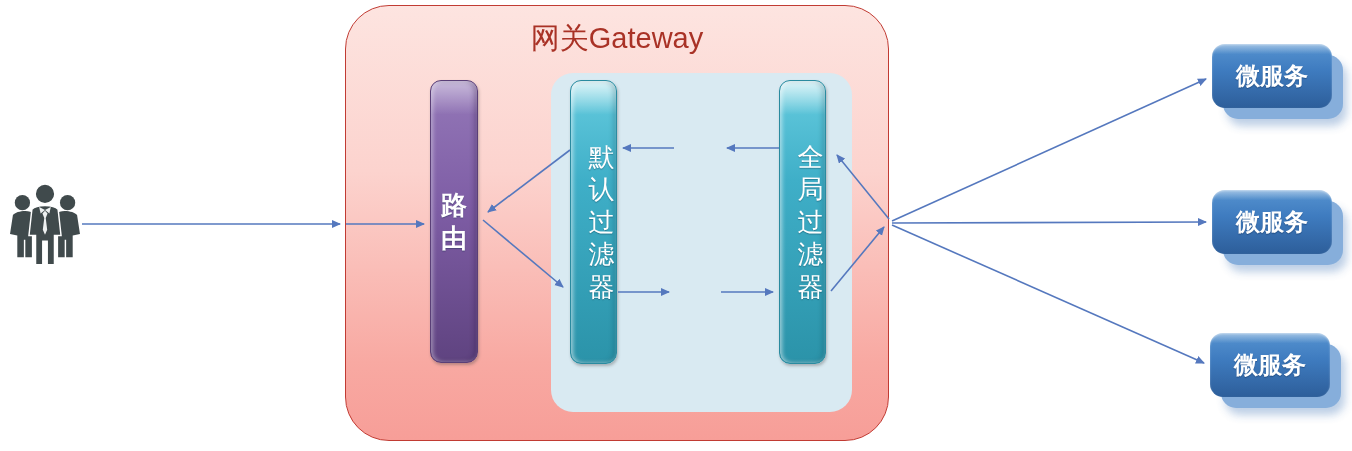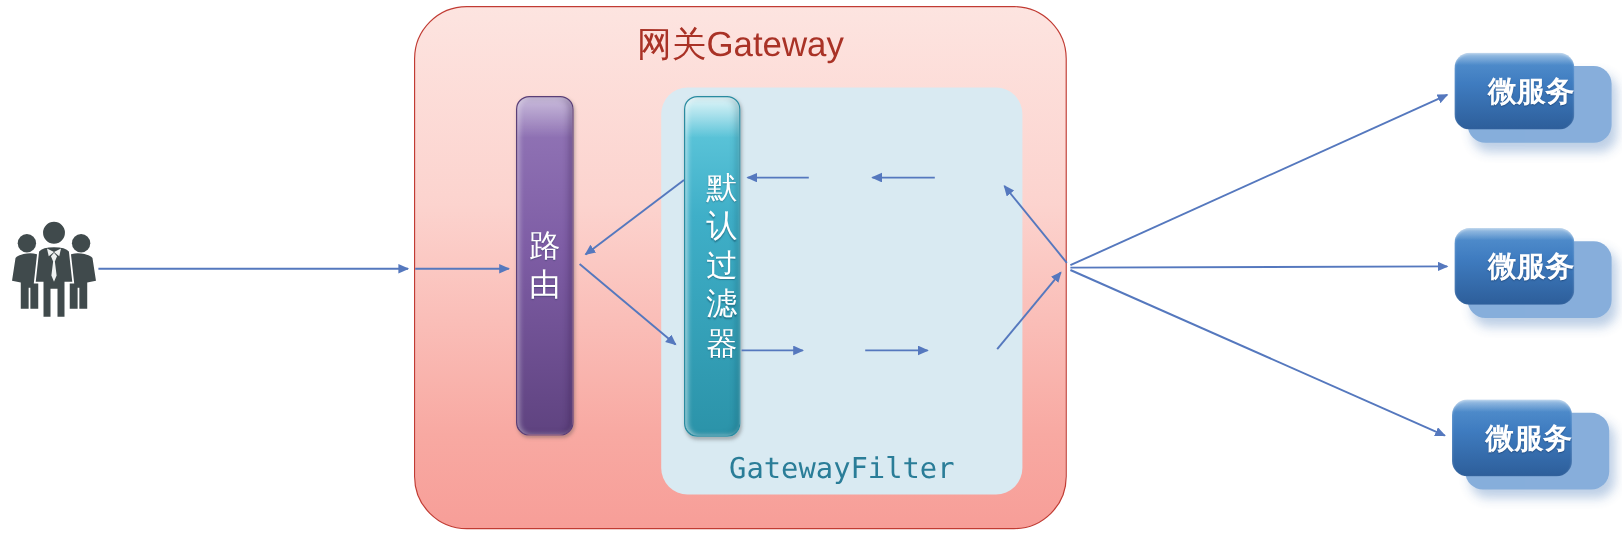--- a/index.html
+++ b/index.html
@@ -40,36 +40,37 @@
       linear-gradient(180deg,#66ccdf 0%,#3fafc8 35%,#2b93a9 100%);
     box-shadow:inset 2px 0 4px rgba(255,255,255,.55),inset -3px 0 5px rgba(0,60,75,.22),1px 2px 3px rgba(70,70,70,.35);
     padding-left:16px;
   }
   .pill-purple{
     left:430px;top:80px;height:283px;width:48px;border:1px solid #5a3f77;
     background:
       linear-gradient(180deg,rgba(255,255,255,.5) 0%,rgba(255,255,255,0) 12%),
       linear-gradient(180deg,#9478b8 0%,#7e5da5 45%,#5f4380 100%);
     box-shadow:inset 2px 0 4px rgba(255,255,255,.4),inset -3px 0 5px rgba(40,15,60,.3),1px 2px 3px rgba(70,70,70,.35);
+    font-weight:bold;
   }
   .vtext{
     width:1.05em;word-break:break-all;text-align:center;
     font-size:26px;line-height:1.25;color:#ffffff;
     text-shadow:0 1px 1px rgba(0,40,60,.35);
   }
   
   .ms{position:absolute;width:132px;height:78px;}
   .ms-shadow{
     position:absolute;left:11px;top:11px;width:120px;height:64px;
     border-radius:15px;background:#7aa6d8;opacity:.9;
     box-shadow:4px 7px 9px rgba(110,150,200,.5);
   }
   .ms-box{
-    position:absolute;left:0;top:0;width:100px;height:64px;
-    border-radius:13px;display:flex;align-items:center;justify-content:flex-end;
+    position:absolute;left:0;top:0;width:120px;height:64px;
+    border-radius:13px;display:flex;align-items:center;justify-content:center;
     background:
       linear-gradient(180deg,rgba(255,255,255,.45) 0%,rgba(255,255,255,0) 16%),
       linear-gradient(180deg,#5693d0 0%,#3f7cc0 40%,#2d5e9a 100%);
     box-shadow:inset 0 1px 2px rgba(255,255,255,.4);
   }
   .ms-label{font-size:24px;font-weight:bold;color:#ffffff;text-shadow:0 1px 1px rgba(0,30,70,.4);}
   
   .overlay{position:absolute;left:0;top:0;pointer-events:none;}
   .users{position:absolute;left:8px;top:183px;width:74px;height:86px;}
 </style>
@@ -93,28 +94,30 @@
       <polygon points="42,33 50,37 44,42"></polygon>
       <polygon points="58,33 50,37 56,42"></polygon>
       <polygon points="50,38 46.5,42 49,48 47,64 50,71 53,64 51,48 53.5,42"></polygon>
     </g>
   </svg>
 
   <div class="gateway-box"></div>
   <div class="gateway-title">网关Gateway</div>
 
   <div class="filter-panel"></div>
-  <div class="filter-panel-label">GatewayFilter</div>
 
   <div class="pill pill-purple">
     <div class="vtext">路由</div>
   </div>
 
   <div class="pill pill-teal" style="left:570px;">
     <div class="vtext">默认过滤器</div>
+  </div>
+  <div class="pill pill-teal" style="left:779px;">
+    <div class="vtext">全局过滤器</div>
   </div>
 
   <div class="ms" style="left:1212px;top:44px;">
     <div class="ms-shadow"></div>
     <div class="ms-box">
       <span class="ms-label">微服务</span>
     </div>
   </div>
   <div class="ms" style="left:1212px;top:190px;">
     <div class="ms-shadow"></div>

